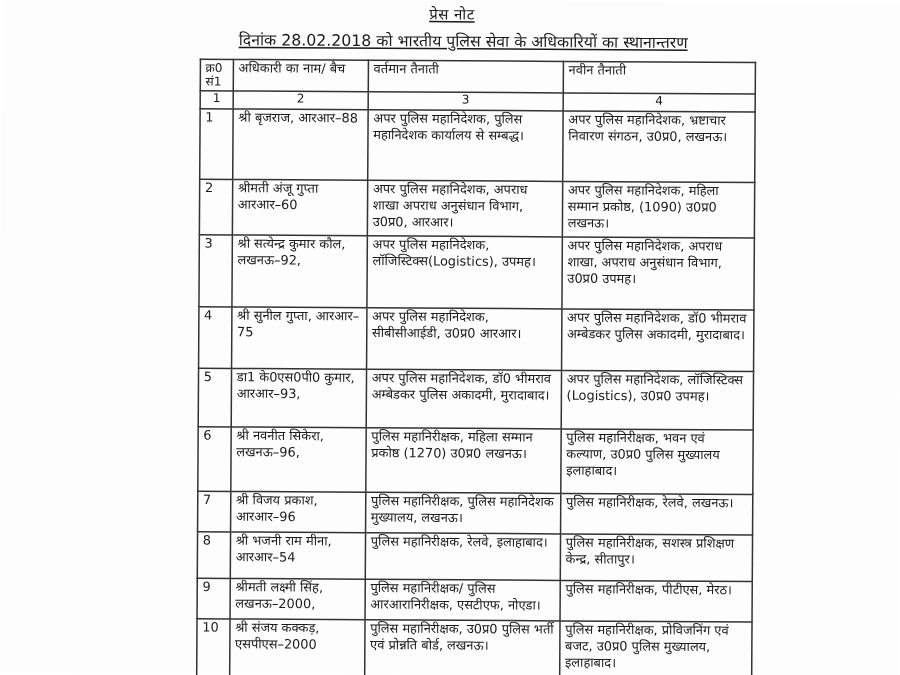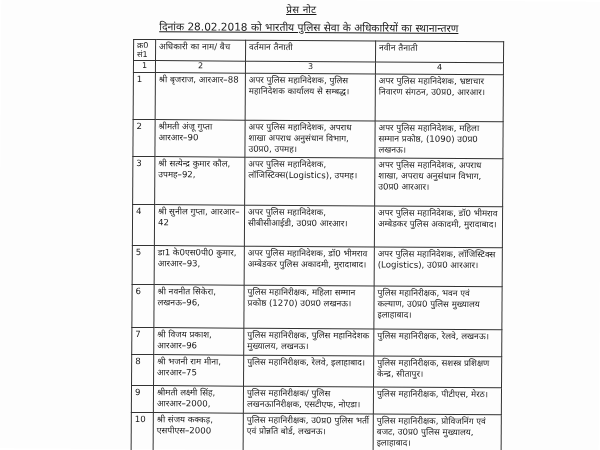--- a/index.html
+++ b/index.html
@@ -108,68 +108,68 @@
         <td>2</td>
         <td>3</td>
         <td>4</td>
       </tr>
     </thead>
     <tbody>
       <tr class="r1">
         <td class="sn">1</td>
         <td>श्री बृजराज, आरआर–88</td>
         <td class="cur">अपर पुलिस महानिदेशक, पुलिस महानिदेशक कार्यालय से सम्बद्ध।</td>
-        <td class="new">अपर पुलिस महानिदेशक, भ्रष्टाचार निवारण संगठन, उ0प्र0, आरआर।</td>
+        <td class="new">अपर पुलिस महानिदेशक, भ्रष्टाचार निवारण संगठन, उ0प्र0, लखनऊ।</td>
       </tr>
       <tr class="r2">
         <td class="sn">2</td>
-        <td>श्रीमती अंजू गुप्ता आरआर–90</td>
-        <td class="cur">अपर पुलिस महानिदेशक, अपराध शाखा अपराध अनुसंधान विभाग, उ0प्र0, उपमह।</td>
+        <td>श्रीमती अंजू गुप्ता आरआर–60</td>
+        <td class="cur">अपर पुलिस महानिदेशक, अपराध शाखा अपराध अनुसंधान विभाग, उ0प्र0, आरआर।</td>
         <td class="new">अपर पुलिस महानिदेशक, महिला सम्मान प्रकोष्ठ, (1090) उ0प्र0 लखनऊ।</td>
       </tr>
       <tr class="r3">
         <td class="sn">3</td>
-        <td>श्री सत्येन्द्र कुमार कौल, उपमह–92,</td>
+        <td>श्री सत्येन्द्र कुमार कौल, लखनऊ–92,</td>
         <td class="cur">अपर पुलिस महानिदेशक, लॉजिस्टिक्स(Logistics), उपमह।</td>
-        <td class="new">अपर पुलिस महानिदेशक, अपराध शाखा, अपराध अनुसंधान विभाग, उ0प्र0 आरआर।</td>
+        <td class="new">अपर पुलिस महानिदेशक, अपराध शाखा, अपराध अनुसंधान विभाग, उ0प्र0 उपमह।</td>
       </tr>
       <tr class="r4">
         <td class="sn">4</td>
-        <td>श्री सुनील गुप्ता, आरआर–42</td>
+        <td>श्री सुनील गुप्ता, आरआर–75</td>
         <td class="cur">अपर पुलिस महानिदेशक, सीबीसीआईडी, उ0प्र0 आरआर।</td>
         <td class="new">अपर पुलिस महानिदेशक, डॉ0 भीमराव अम्बेडकर पुलिस अकादमी, मुरादाबाद।</td>
       </tr>
       <tr class="r5">
         <td class="sn">5</td>
         <td>डा1 के0एस0पी0 कुमार, आरआर–93,</td>
         <td class="cur">अपर पुलिस महानिदेशक, डॉ0 भीमराव अम्बेडकर पुलिस अकादमी, मुरादाबाद।</td>
-        <td class="new">अपर पुलिस महानिदेशक, लॉजिस्टिक्स (Logistics), उ0प्र0 आरआर।</td>
+        <td class="new">अपर पुलिस महानिदेशक, लॉजिस्टिक्स (Logistics), उ0प्र0 उपमह।</td>
       </tr>
       <tr class="r6">
         <td class="sn">6</td>
         <td>श्री नवनीत सिकेरा, लखनऊ–96,</td>
         <td class="cur">पुलिस महानिरीक्षक, महिला सम्मान प्रकोष्ठ (1270) उ0प्र0 लखनऊ।</td>
         <td class="new">पुलिस महानिरीक्षक, भवन एवं कल्याण, उ0प्र0 पुलिस मुख्यालय इलाहाबाद।</td>
       </tr>
       <tr class="r7">
         <td class="sn">7</td>
         <td>श्री विजय प्रकाश, आरआर–96</td>
         <td class="cur">पुलिस महानिरीक्षक, पुलिस महानिदेशक मुख्यालय, लखनऊ।</td>
         <td class="new">पुलिस महानिरीक्षक, रेलवे, लखनऊ।</td>
       </tr>
       <tr class="r8">
         <td class="sn">8</td>
-        <td>श्री भजनी राम मीना, आरआर–75</td>
+        <td>श्री भजनी राम मीना, आरआर–54</td>
         <td class="cur">पुलिस महानिरीक्षक, रेलवे, इलाहाबाद।</td>
         <td class="new">पुलिस महानिरीक्षक, सशस्त्र प्रशिक्षण केन्द्र, सीतापुर।</td>
       </tr>
       <tr class="r9">
         <td class="sn">9</td>
-        <td>श्रीमती लक्ष्मी सिंह, आरआर–2000,</td>
-        <td class="cur">पुलिस महानिरीक्षक/ पुलिस लखनऊानिरीक्षक, एसटीएफ, नोएडा।</td>
+        <td>श्रीमती लक्ष्मी सिंह, लखनऊ–2000,</td>
+        <td class="cur">पुलिस महानिरीक्षक/ पुलिस आरआरानिरीक्षक, एसटीएफ, नोएडा।</td>
         <td class="new">पुलिस महानिरीक्षक, पीटीएस, मेरठ।</td>
       </tr>
       <tr class="r10">
         <td class="sn">10</td>
         <td>श्री संजय कक्कड़, एसपीएस–2000</td>
         <td class="cur">पुलिस महानिरीक्षक, उ0प्र0 पुलिस भर्ती एवं प्रोन्नति बोर्ड, लखनऊ।</td>
         <td class="new">पुलिस महानिरीक्षक, प्रोविजनिंग एवं बजट, उ0प्र0 पुलिस मुख्यालय, इलाहाबाद।</td>
       </tr>
     </tbody>
   </table>

